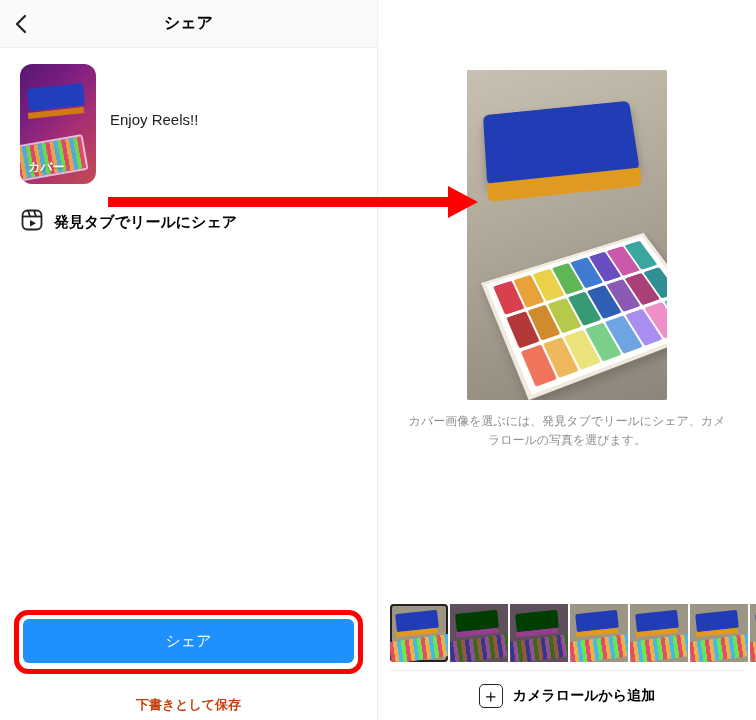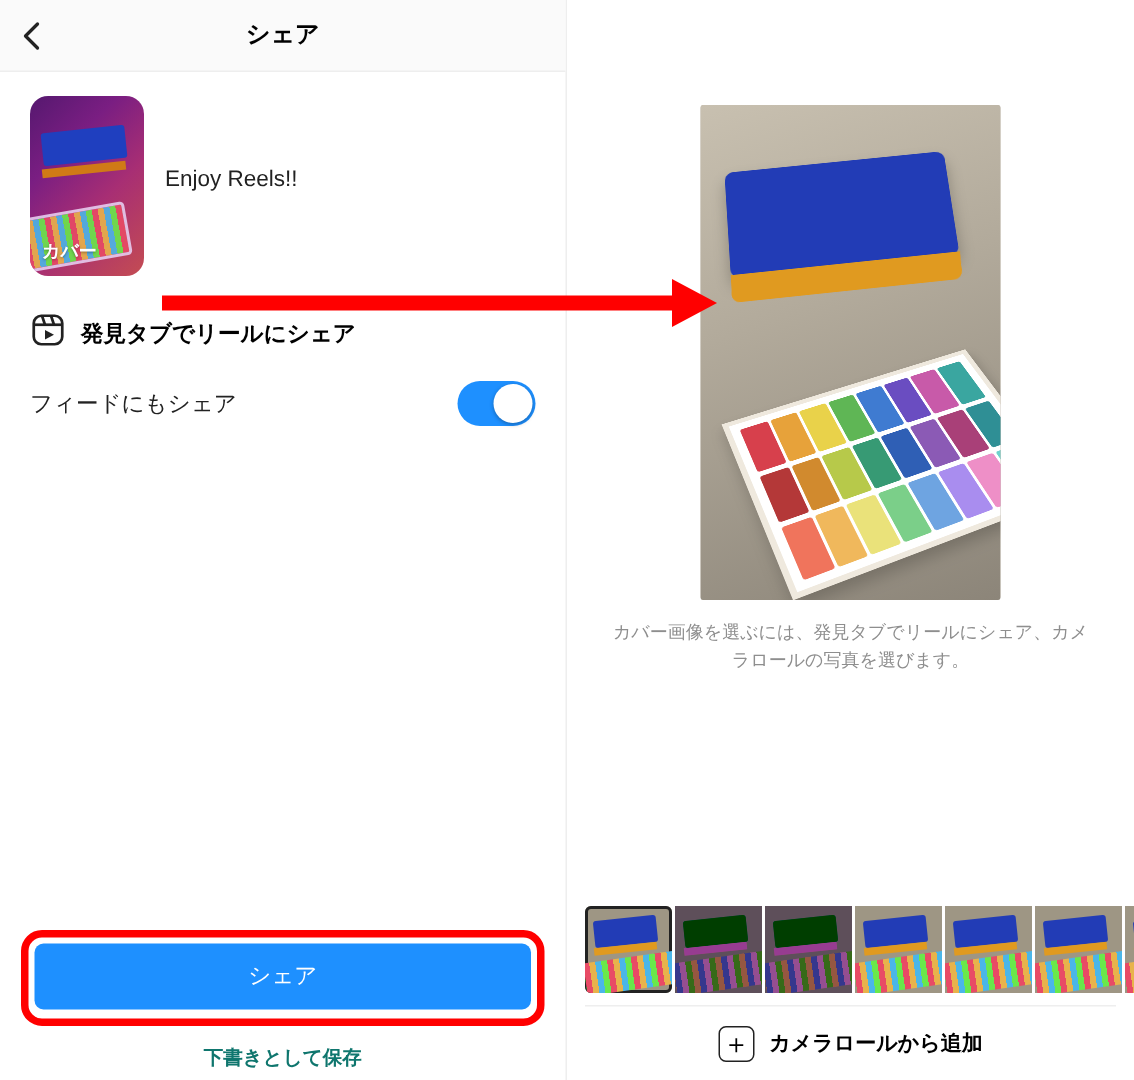--- a/index.html
+++ b/index.html
@@ -29,21 +29,21 @@
   .discover-icon { width: 24px; height: 24px; }
   .discover-title { font-size: 15px; font-weight: 600; }
   .help { font-size: 12.5px; color: #8e8e8e; line-height: 1.6; margin-top: 6px; }
   .toggle-row { display: flex; align-items: center; justify-content: space-between; margin-top: 22px; }
   .toggle-row .tlabel { font-size: 15px; color: #222; }
   .switch { width: 52px; height: 30px; background: #1e90ff; border-radius: 15px; position: relative; }
   .switch::after { content: ""; position: absolute; right: 2px; top: 2px; width: 26px; height: 26px; background: #fff; border-radius: 13px; box-shadow: 0 1px 3px rgba(0,0,0,.3); }
   .bottom-left { margin-top: auto; padding: 0 14px 6px 14px; }
   .primary-btn-wrap { border: 5px solid #ff0000; border-radius: 14px; padding: 4px 4px 6px 4px; }
   .primary-btn { background: #1e90ff; color: #fff; text-align: center; border-radius: 6px; height: 44px; line-height: 44px; font-size: 15px; font-weight: 500; }
-  .save-draft { text-align: center; color: #0f766e; font-size: 13px; font-weight: 600; margin-top: 12px; }
+  .save-draft { text-align: center; color: #c2410c; font-size: 13px; font-weight: 600; margin-top: 22px; }
   
   .arrow { position: absolute; top: 190px; left: 108px; width: 370px; height: 24px; z-index: 50; pointer-events: none; }
   .arrow .shaft { position: absolute; top: 7px; left: 0; width: 342px; height: 10px; background: #ff0000; }
   .arrow .head { position: absolute; right: 0; top: -4px; width: 0; height: 0; border-left: 30px solid #ff0000; border-top: 16px solid transparent; border-bottom: 16px solid transparent; }
   
   .preview-wrap { flex: 1; display: flex; flex-direction: column; align-items: center; padding-top: 70px; }
   .preview { width: 200px; height: 330px; background:#b9b1a4; position: relative; overflow: hidden; border-radius: 2px; }
   .preview .floor { position: absolute; inset: 0; background: linear-gradient(160deg,#c8c0b0 0%,#b2aa9b 40%,#8c8579 100%); }
   .preview .bluebox { position:absolute; top:36px; left:18px; width:150px; height:72px; background:#223cb6; border-radius:6px; transform: perspective(400px) rotateX(14deg) rotateZ(-6deg); box-shadow: 0 6px 10px rgba(0,0,0,.25);}
   .preview .bluebox::after { content:""; position:absolute; left:0; right:0; bottom:-16px; height:18px; background:#e09a20; border-radius: 0 0 6px 6px; transform: skewX(-4deg);}
@@ -97,24 +97,20 @@
         <svg width="24" height="24" viewBox="0 0 24 24">
             <rect x="2.5" y="2.5" width="19" height="19" rx="5" stroke="#222" stroke-width="1.8" fill="none"></rect>
             <path d="M2.5 8.5 H21.5" stroke="#222" stroke-width="1.8"></path>
             <path d="M8 2.5 L10 8.5 M14 2.5 L16 8.5" stroke="#222" stroke-width="1.8"></path>
             <path d="M10 12 L16 15.2 L10 18.4 Z" fill="#222"></path>
           </svg>
       </span>
       <span class="discover-title">発見タブでリールにシェア</span>
     </div>
 
-    <div class="toggle-row">
-      <span class="tlabel">フィードにもシェア</span>
-      <div class="switch"></div>
-    </div>
   </div>
 
   <div class="bottom-left">
     <div class="primary-btn-wrap">
       <div class="primary-btn">シェア</div>
     </div>
     <div class="save-draft">下書きとして保存</div>
   </div>
 
   <div class="arrow">

